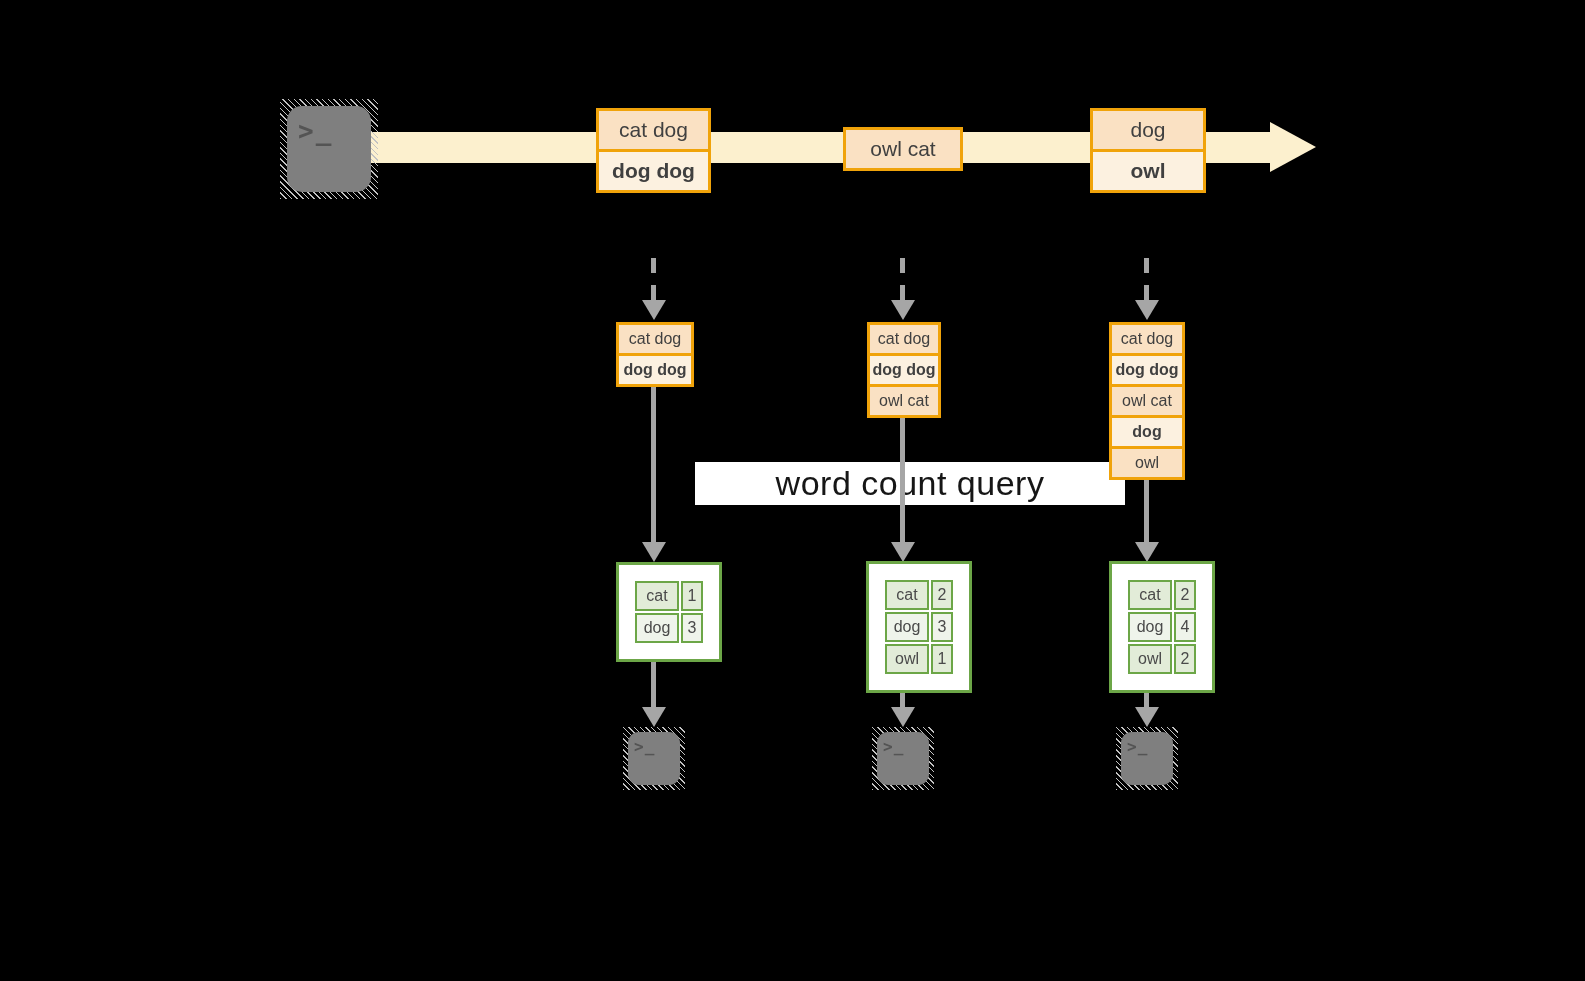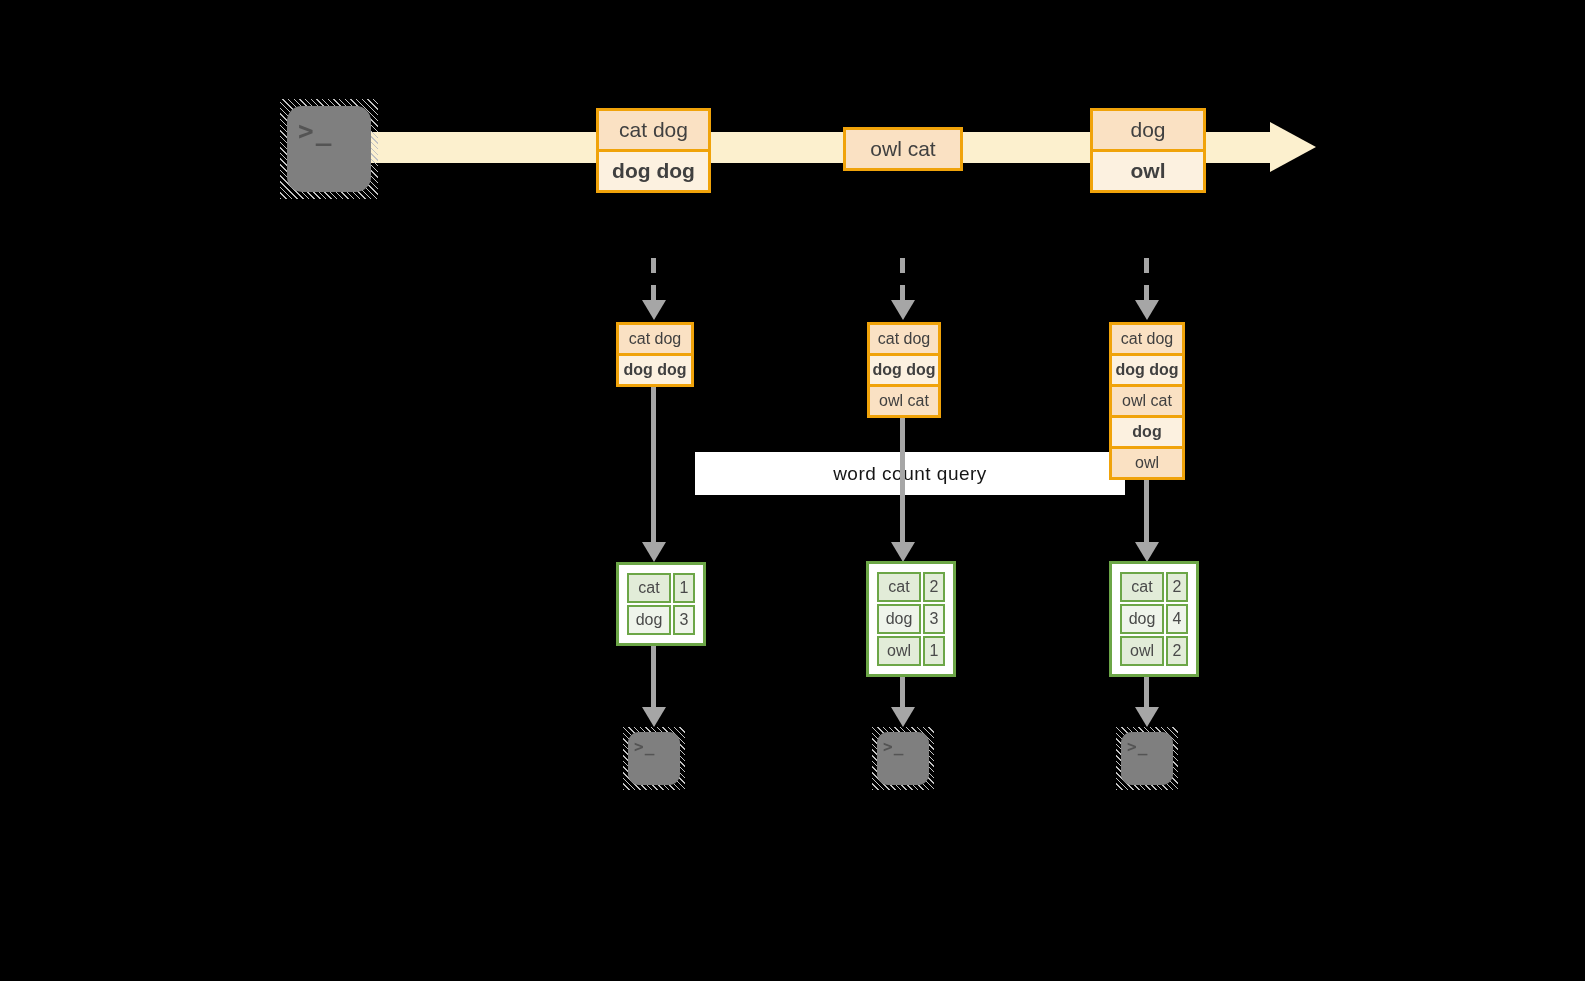--- a/index.html
+++ b/index.html
@@ -31,26 +31,26 @@
 
   
   .dshaft{position:absolute;width:5px;z-index:3;
           background:repeating-linear-gradient(to bottom,#A6A6A6 0 15px,transparent 15px 27px);}
   .sshaft{position:absolute;width:5px;background:#A6A6A6;z-index:3;}
   .ahead{position:absolute;width:0;height:0;z-index:3;
          border-left:12px solid transparent;border-right:12px solid transparent;
          border-top:20px solid #A6A6A6;}
 
   
-  .wcq{position:absolute;left:695px;top:452px;width:430px;height:43px;background:#FFFFFF;z-index:2;
+  .wcq{position:absolute;left:695px;top:462px;width:430px;height:43px;background:#FFFFFF;z-index:2;
        display:flex;align-items:center;justify-content:center;
-       font-size:19px;font-weight:300;color:#161616;letter-spacing:0.5px;}
+       font-size:34px;font-weight:300;color:#161616;letter-spacing:0.5px;}
 
   
-  .gtable{position:absolute;border:3px solid #6CA647;background:#FFFFFF;padding:8px;
+  .gtable{position:absolute;border:3px solid #6CA647;background:#FFFFFF;padding:16px;
           display:flex;flex-direction:column;gap:2px;z-index:4;}
   .grow{display:flex;gap:2px;}
   .gcell{border:2px solid #6CA647;height:26px;display:flex;align-items:center;justify-content:center;
          font-size:16px;color:#4A4A4A;box-sizing:content-box;}
   .gword{width:40px;}
   .gcount{width:18px;}
   .tint-a{background:#E2ECD8;}
   .tint-b{background:#EFF4EB;}
 </style>
 </head>

